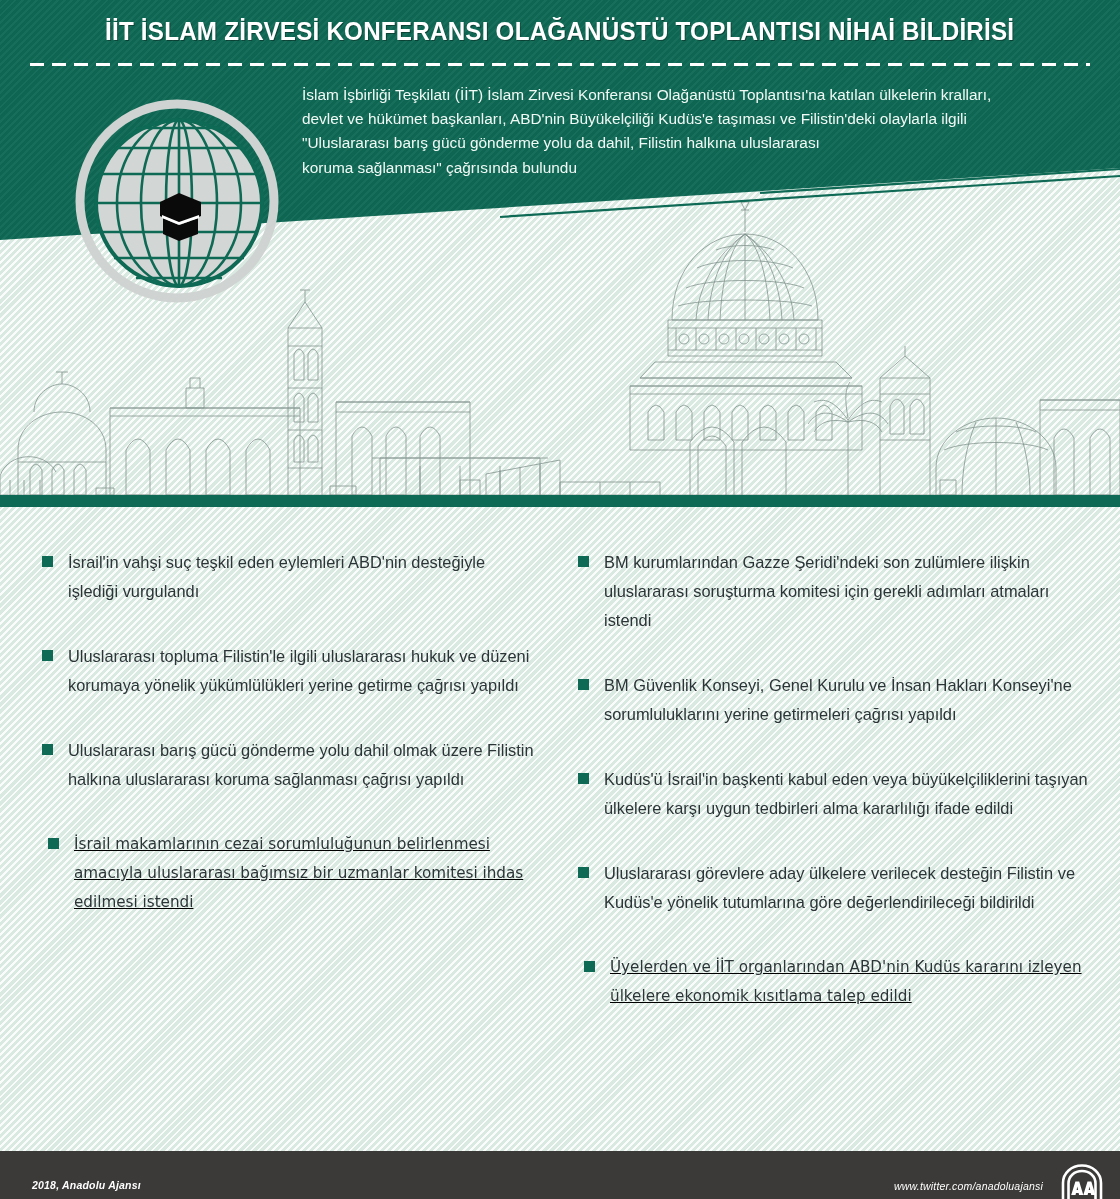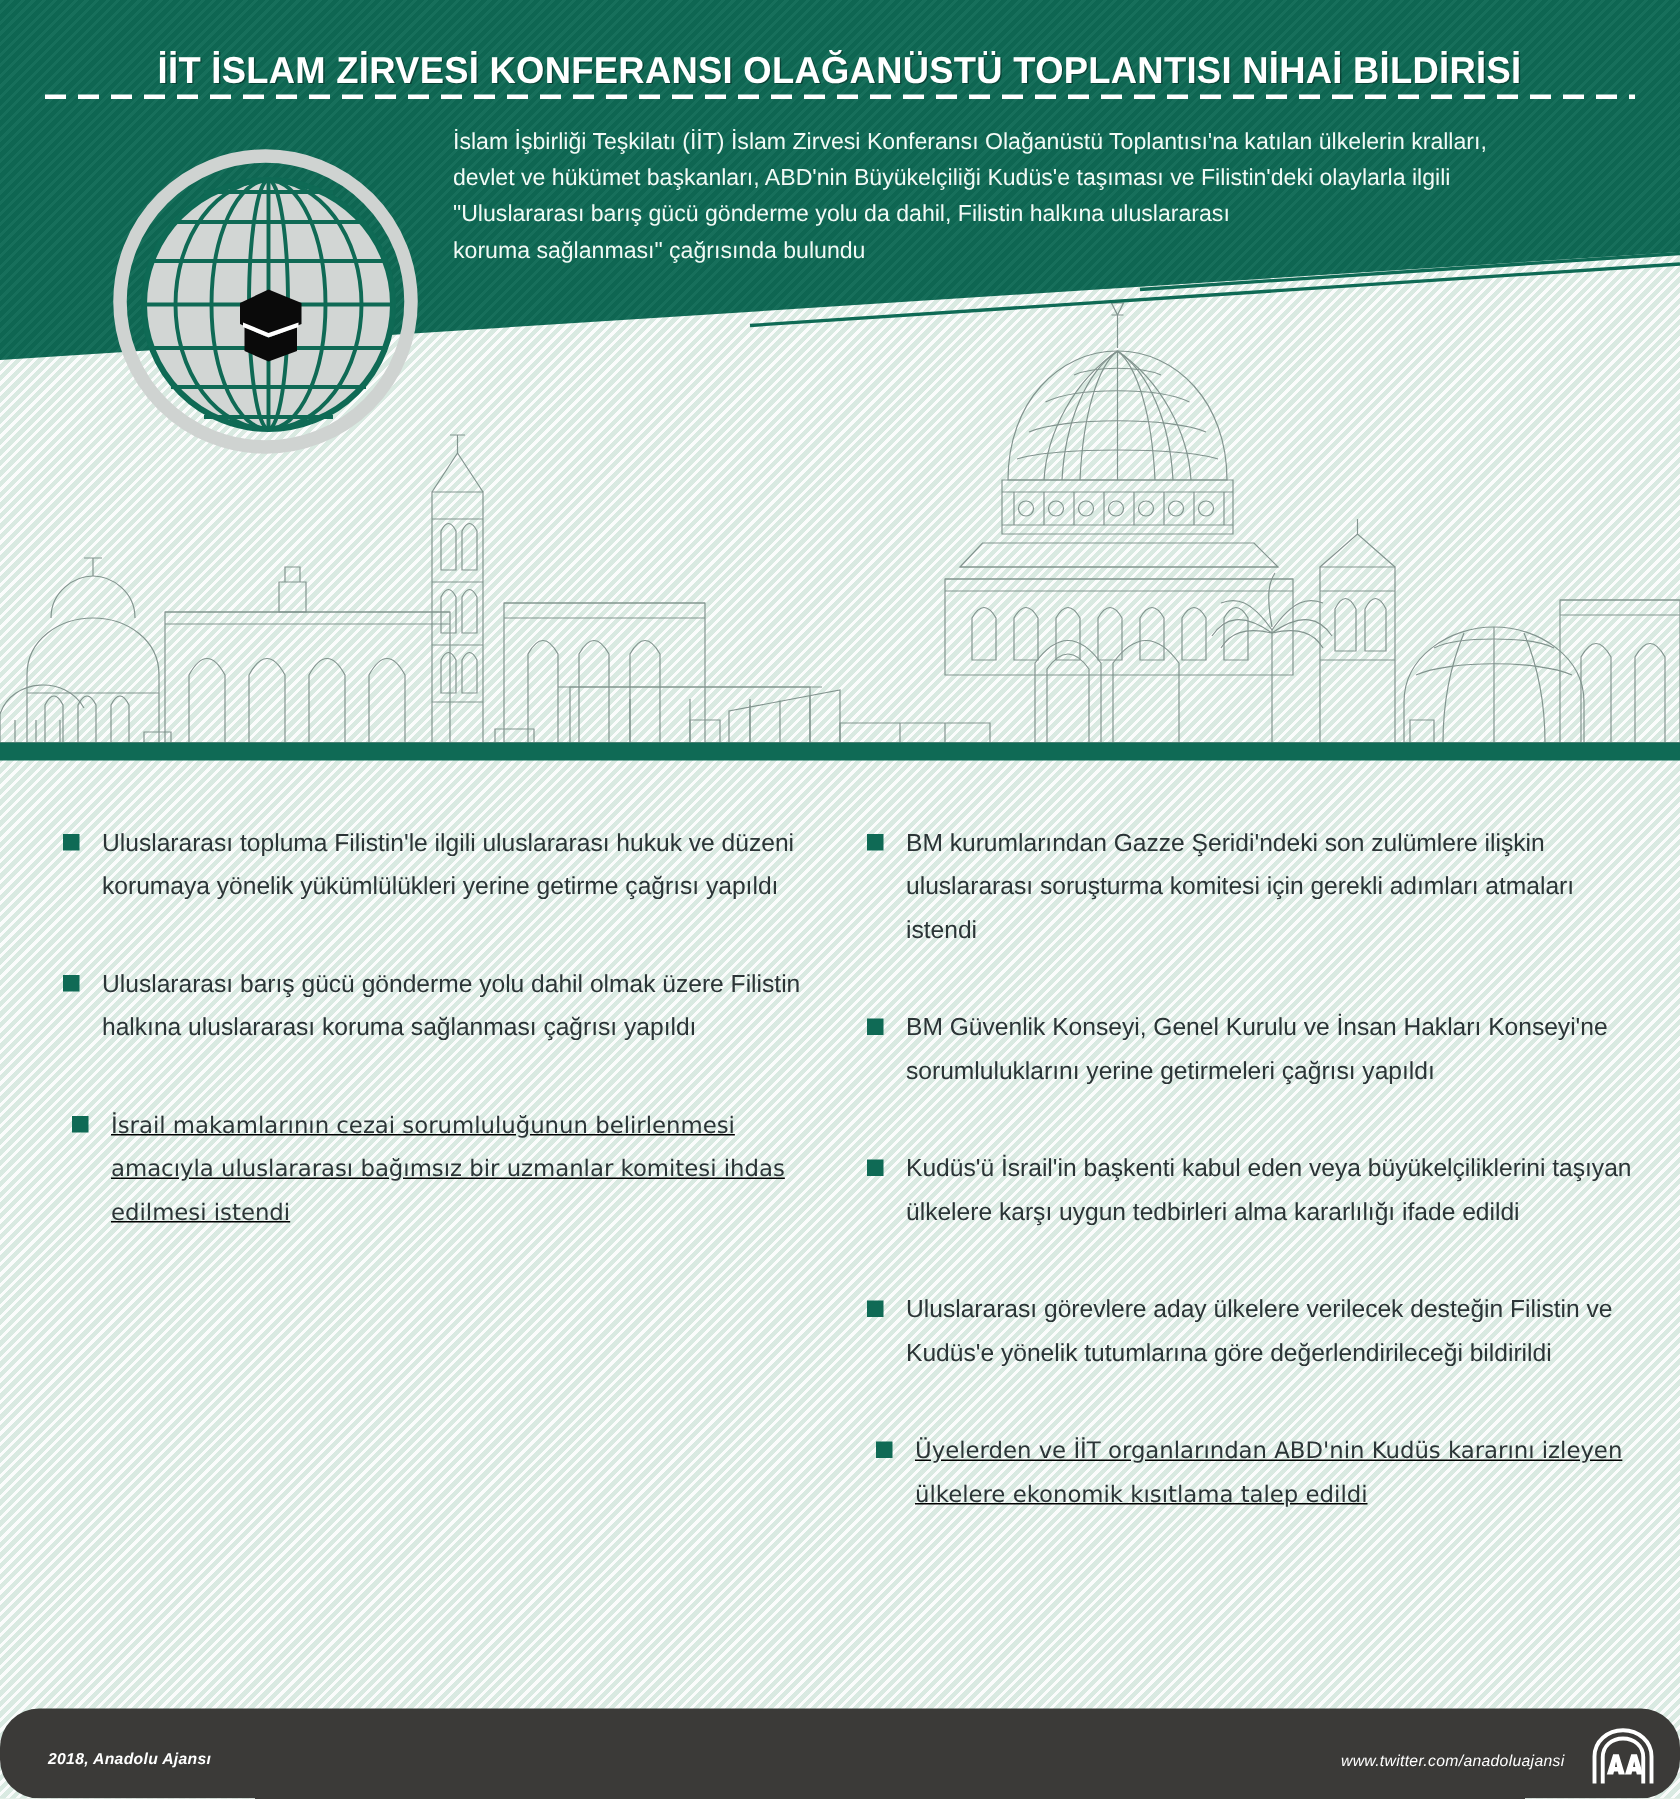--- a/index.html
+++ b/index.html
@@ -43,21 +43,21 @@
     z-index: 3;
   }
 
   .title-bar {
     position: absolute;
     top: 0; left: 0;
     width: 1120px;
     height: 62px;
     z-index: 6;
     display: flex;
-    align-items: flex-end;
+    align-items: center;
     justify-content: center;
   }
   .title-text {
     color: #ffffff;
     font-size: 25px;
     font-weight: bold;
     letter-spacing: 0.2px;
     text-align: center;
     text-shadow: 1px 1px 0 rgba(0,0,0,0.35);
     transform: scaleX(0.97);
@@ -170,24 +170,23 @@
     font-family: "DejaVu Sans", sans-serif;
     font-size: 15.2px;
     line-height: 29px;
   }
 
   
   .footer {
     position: absolute;
     bottom: 0; left: 0;
     width: 1120px;
-    height: 60px;
+    height: 48px;
     background: #3b3a38;
     z-index: 10;
-    border-radius: 26px;
   }
   .footer-credit {
     position: absolute;
     left: 32px;
     top: 28px;
     color: #ffffff;
     font-size: 10.5px;
     font-style: italic;
     font-weight: bold;
     letter-spacing: 0.2px;
@@ -402,20 +401,24 @@
     <p>devlet ve hükümet başkanları, ABD'nin Büyükelçiliği Kudüs'e taşıması ve Filistin'deki olaylarla ilgili</p>
     <p>"Uluslararası barış gücü gönderme yolu da dahil, Filistin halkına uluslararası</p>
     <p>koruma sağlanması" çağrısında bulundu</p>
   </div>
 
   <div class="divider"></div>
 
   <div class="columns">
 
     <div class="col left">
+      <div class="bullet">
+        <span class="sq"></span>
+        <span class="txt">İsrail'in vahşi suç teşkil eden eylemleri ABD'nin desteğiyle işlediği vurgulandı</span>
+      </div>
       <div class="bullet">
         <span class="sq"></span>
         <span class="txt">Uluslararası topluma Filistin'le ilgili uluslararası hukuk ve düzeni korumaya yönelik yükümlülükleri yerine getirme çağrısı yapıldı</span>
       </div>
       <div class="bullet">
         <span class="sq"></span>
         <span class="txt">Uluslararası barış gücü gönderme yolu dahil olmak üzere Filistin halkına uluslararası koruma sağlanması çağrısı yapıldı</span>
       </div>
       <div class="bullet alt">
         <span class="sq"></span>

